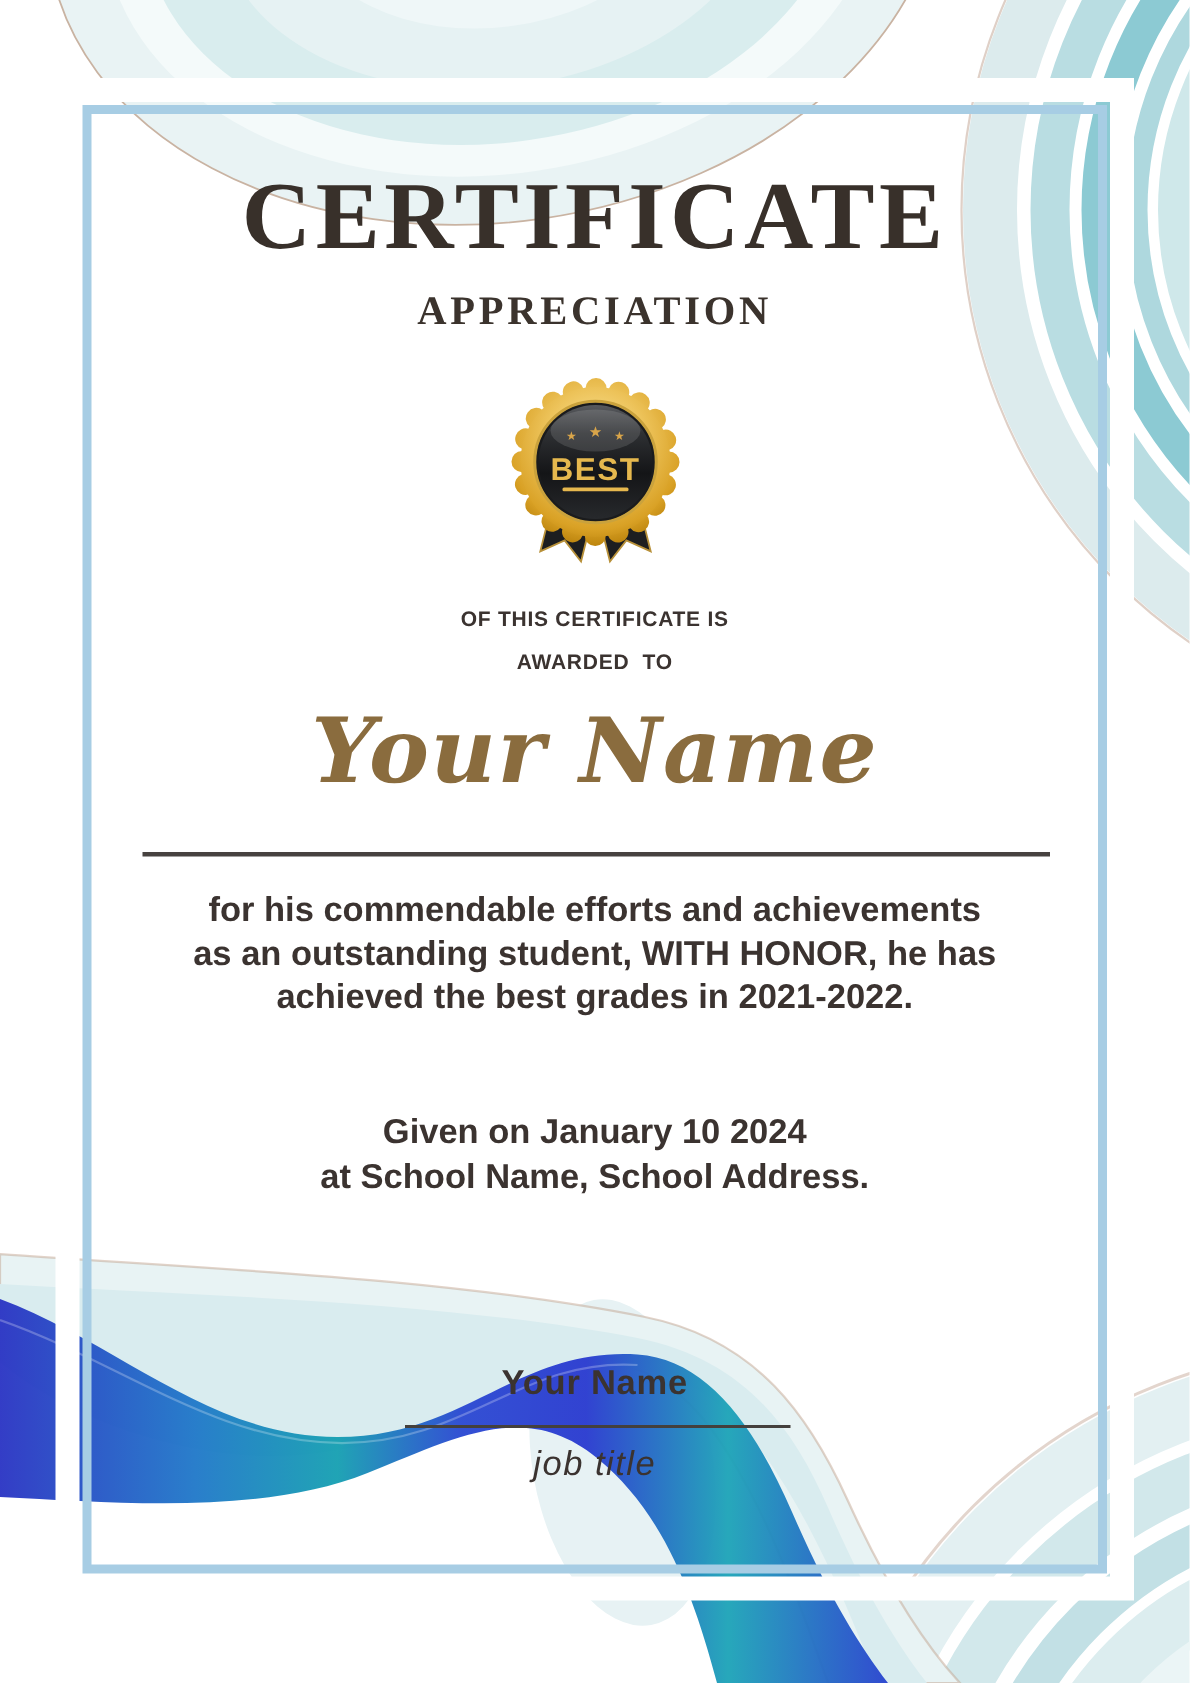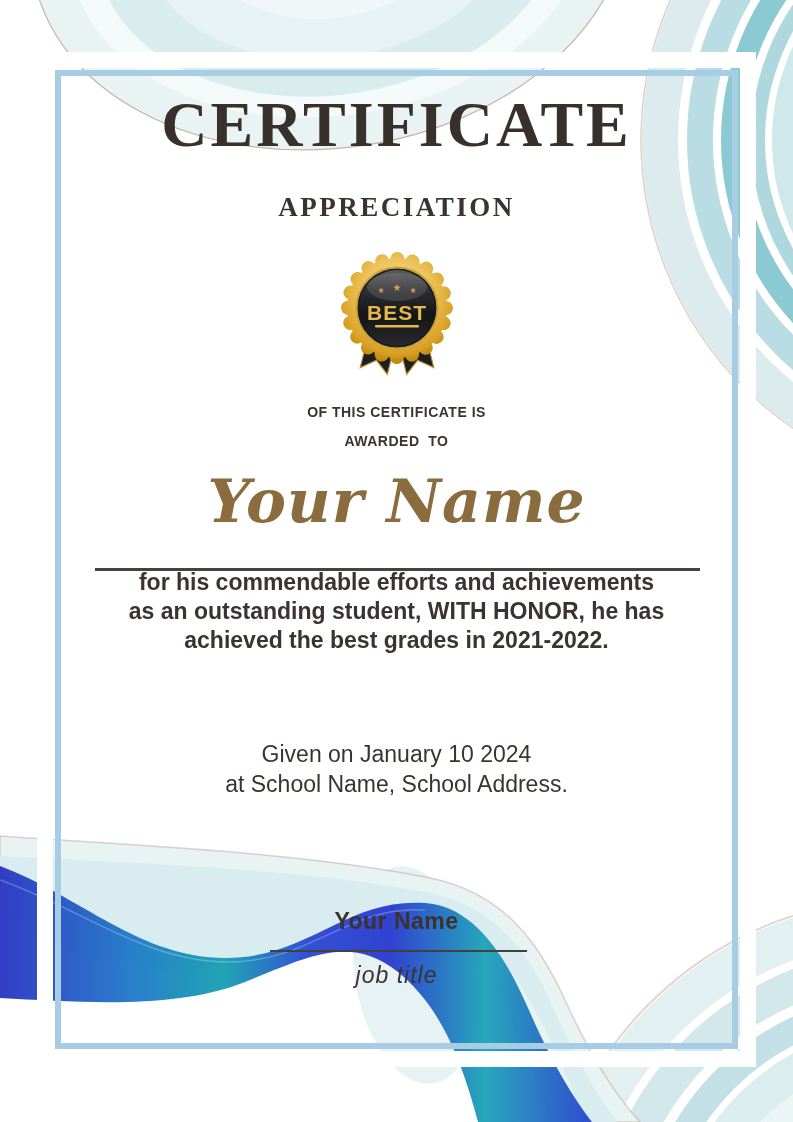--- a/index.html
+++ b/index.html
@@ -10,21 +10,21 @@
     overflow: hidden;
     font-family: "Liberation Sans", sans-serif;
   }
   #decor-svg {
     position: absolute; inset: 0; z-index: 0;
   }
   .content { position: absolute; left: 0; right: 0; z-index: 2; text-align: center; }
   .pre { white-space: pre-line; }
 
   .cert-title {
-    top: 88px;
+    top: 107px;
     font-family: "Liberation Serif", "DejaVu Serif", serif;
     font-size: 64px; font-weight: 700;
     letter-spacing: 3px;
     color: #38302a;
   }
   .cert-subtitle {
     top: 192px;
     font-family: "Liberation Serif", "DejaVu Serif", serif;
     font-size: 27px; font-weight: 700;
     letter-spacing: 2.5px;
@@ -49,28 +49,28 @@
     font-size: 60px;
     letter-spacing: 1px;
     color: #8a6c3e;
   }
   .name-divider {
     position: absolute; z-index: 2;
     top: 568px; left: 95px; width: 605px; height: 3px;
     background: #474240;
   }
   .description-text {
-    top: 568px;
+    top: 592px;
     font-size: 23px; font-weight: 700;
     line-height: 29px;
     color: #3b3330;
   }
   .issue-text {
     top: 739px;
-    font-size: 23px; font-weight: 400;
+    font-size: 23px; font-weight: 700;
     line-height: 30px;
     color: #3b3330;
   }
   .sig-name {
     top: 908px;
     font-size: 23px; font-weight: 700;
     letter-spacing: 0.5px;
     color: #3b3330;
   }
   .sig-line {

